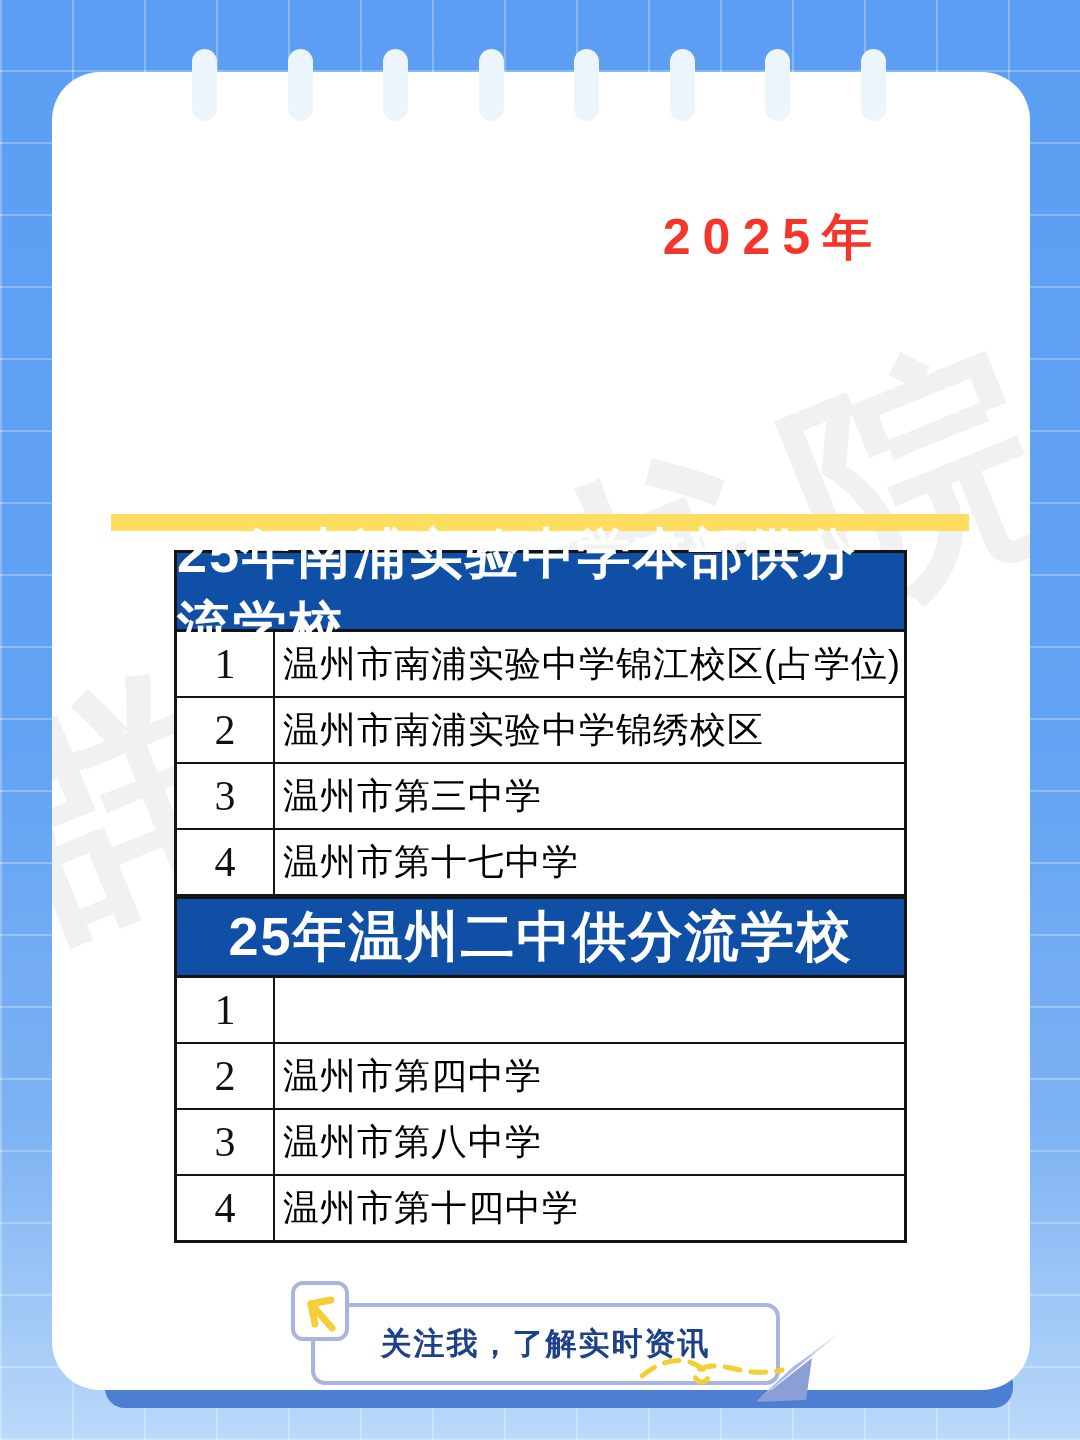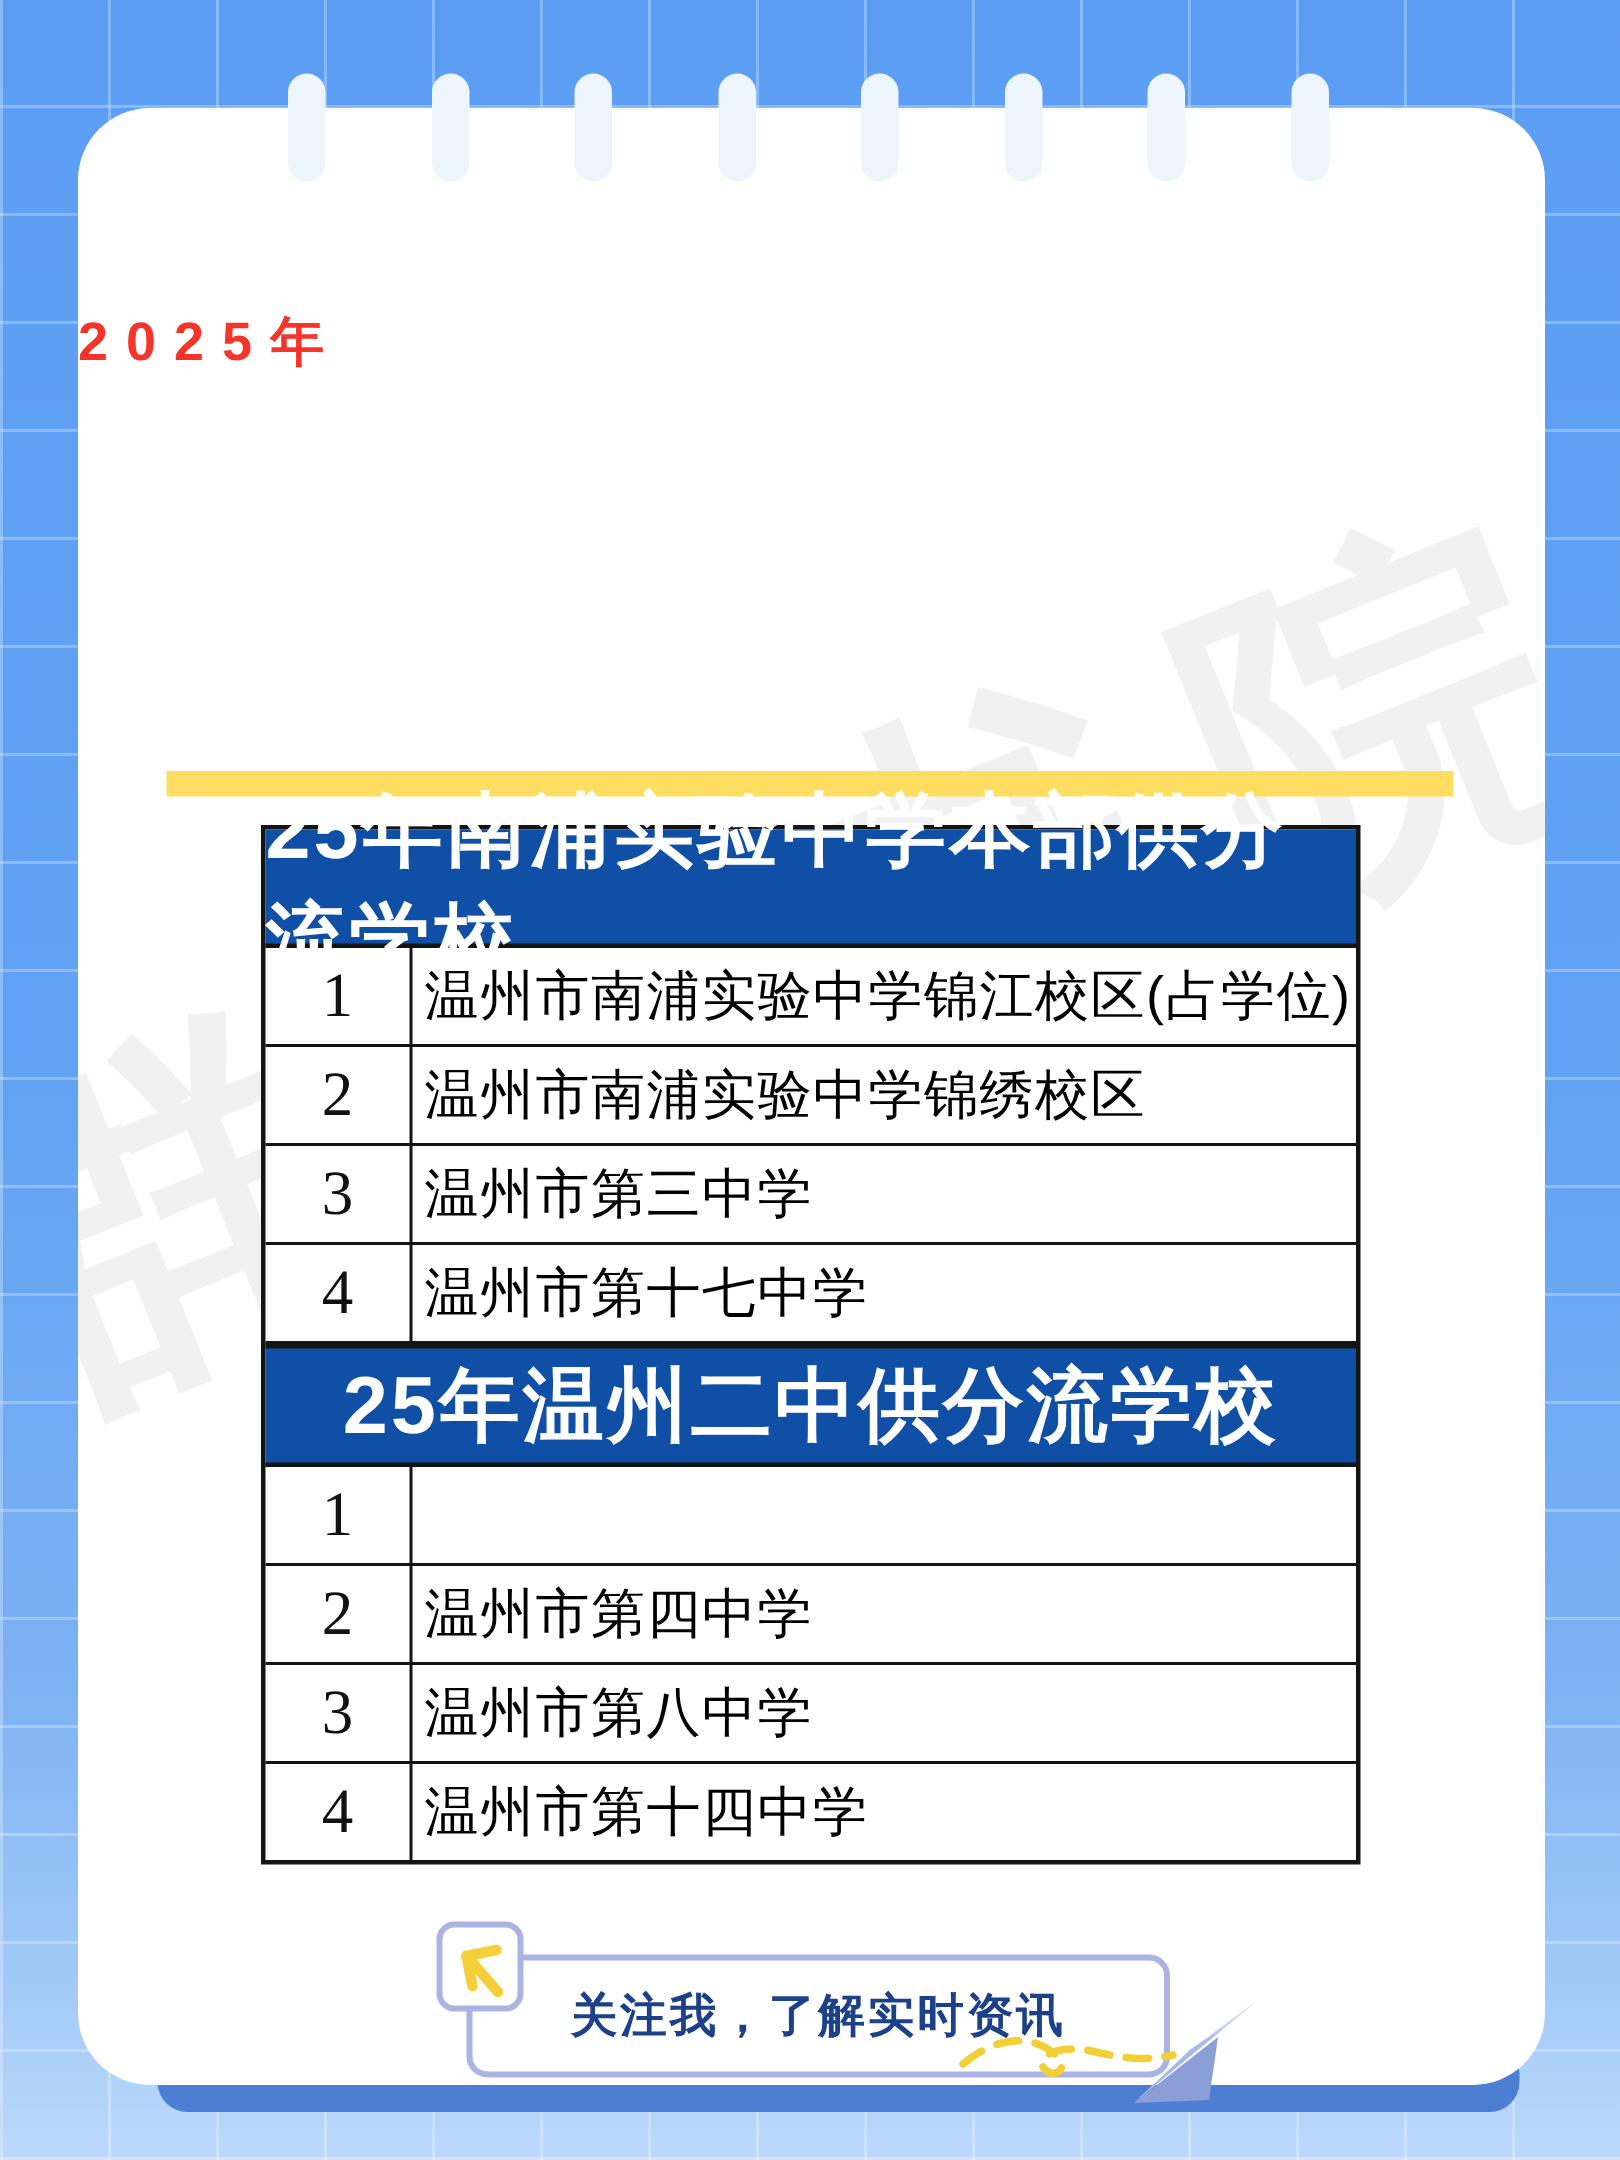--- a/index.html
+++ b/index.html
@@ -29,22 +29,22 @@
     letter-spacing:48px;color:rgba(45,45,45,0.065);
     transform:rotate(-22deg);transform-origin:0 50%;
     pointer-events:none;
   }
   
   .tab{
     position:absolute;top:49px;width:25px;height:72px;
     background:#ecf4fc;border-radius:13px;z-index:3;
   }
   .year{
-    position:absolute;left:0;width:832px;top:132px;text-align:left;
-    font-size:36px;font-weight:800;letter-spacing:12px;color:#f5352c;
+    position:absolute;left:0;width:832px;top:132px;text-align:right;
+    font-size:50px;font-weight:800;letter-spacing:12px;color:#f5352c;
   }
   .title{
     position:absolute;left:0;width:978px;top:192px;text-align:center;
     font-size:104px;line-height:144px;font-weight:900;color:#1d4b8c;
     letter-spacing:10px;-webkit-text-stroke:3px #1d4b8c;
   }
   .divider{
     position:absolute;left:59px;top:442px;width:858px;height:17px;
     background:#ffdd60;
   }

